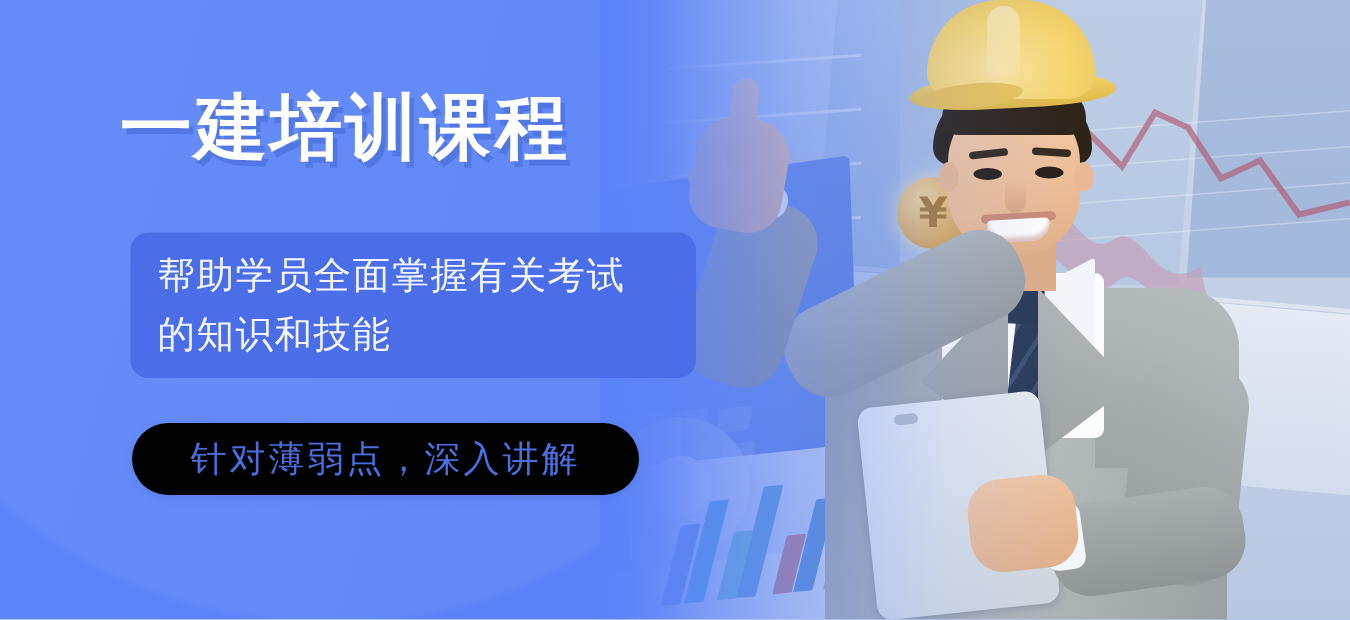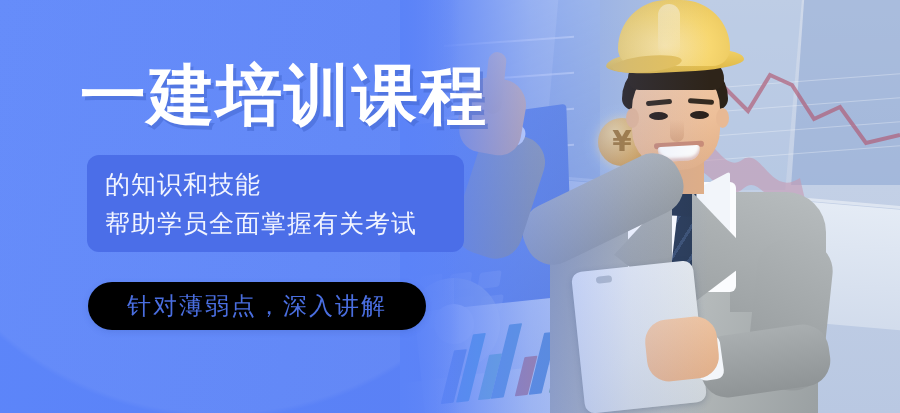--- a/index.html
+++ b/index.html
@@ -303,21 +303,21 @@
   }
   .photo-edge{
     position:absolute;left:0;top:0;width:60px;height:100%;
     background:linear-gradient(90deg,#5b83f8 0%,rgba(91,131,248,0) 100%);
     pointer-events:none;
   }
 
   
   .title{
     position:absolute;left:80px;top:62px;
-    font-size:66px;font-weight:bold;color:#ffffff;
+    font-size:48px;font-weight:bold;color:#ffffff;
     letter-spacing:2px;line-height:1;
     text-shadow:3px 4px 0 rgba(60,95,200,.45);
     white-space:nowrap;
   }
   .subtitle-box{
     position:absolute;left:87px;top:155px;width:377px;height:97px;
     background:#4b6ee8;border-radius:12px;
   }
   .subtitle-text{
     position:absolute;left:105px;top:165px;width:350px;
@@ -451,21 +451,21 @@
 
     </div>
     <div class="photo-tint"></div>
     <div class="photo-edge"></div>
   </div>
 
   <div class="title">一建培训课程</div>
 
   <div class="subtitle-box"></div>
   <div class="subtitle-text">
+    <div>帮助学员全面掌握有关考试</div>
     <div>的知识和技能</div>
-    <div>帮助学员全面掌握有关考试</div>
   </div>
 
   <div class="pill">
     <span class="pill-text">针对薄弱点，深入讲解</span>
   </div>
 
 </div>
 
 </body></html>

